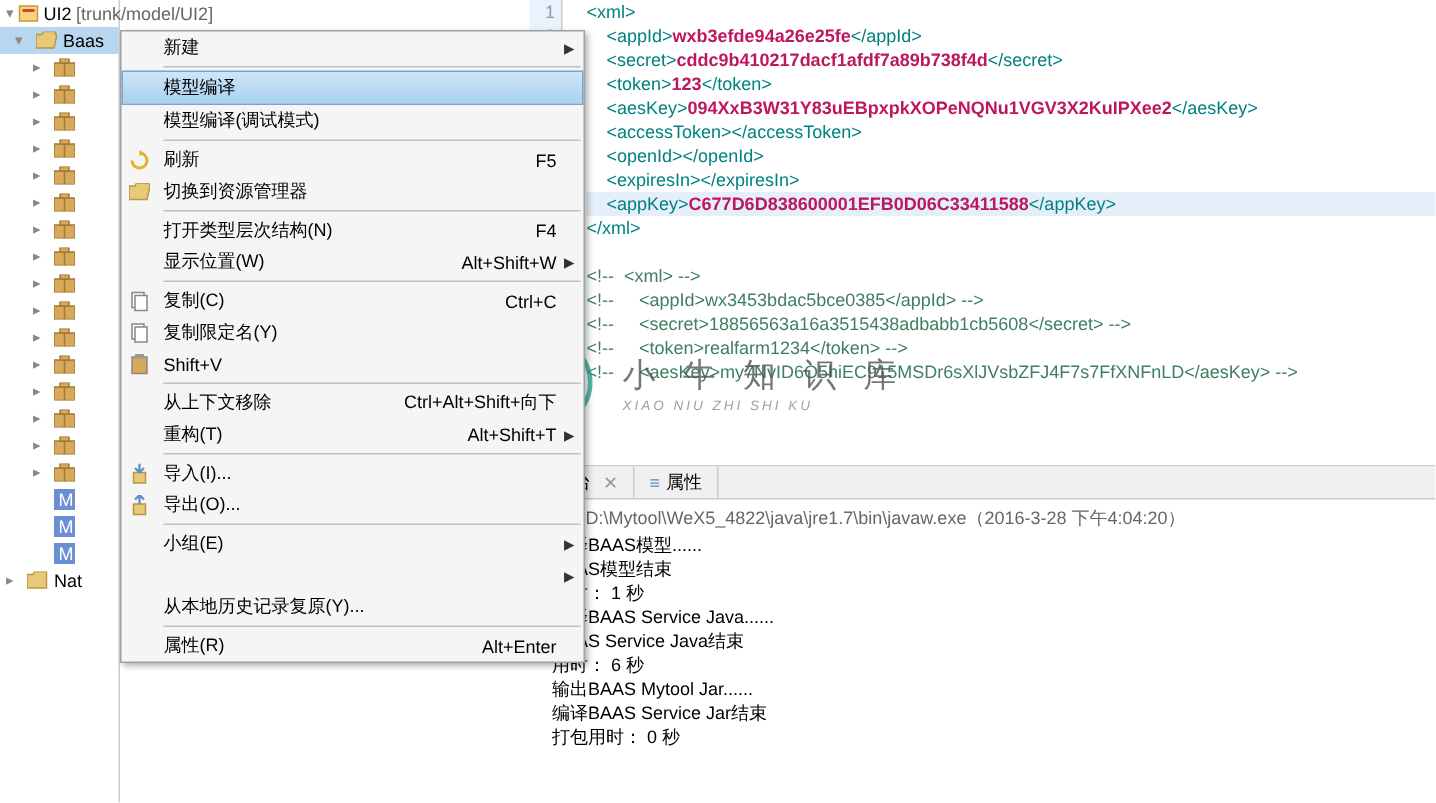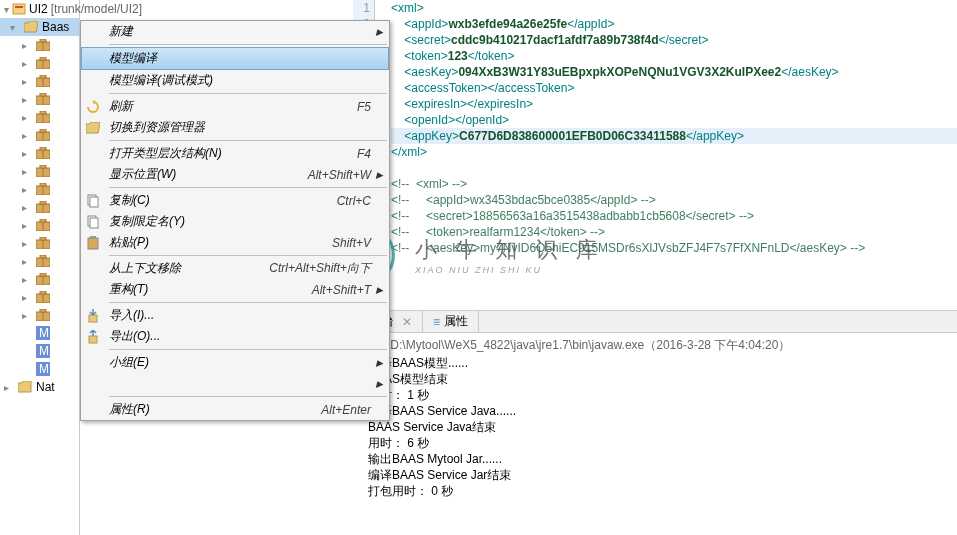--- a/index.html
+++ b/index.html
@@ -12,29 +12,29 @@
   .tree-icon { width: 16px; height: 16px; display: inline-flex; align-items: center; justify-content: center; }
   .tree-label { color: #000; }
   .tree-path { color: #666; }
   
   .editor-panel { position: absolute; left: 353px; top: 0; right: 0; height: 300px; background: #fff; }
   .gutter { position: absolute; left: 0; top: 0; width: 22px; height: 300px; background: #eaf2fe; border-right: 1px solid #ccc; color: #999; text-align: right; padding-right: 4px; line-height: 16px; font-size: 11px; }
   .code-area { position: absolute; left: 38px; top: 0; right: 0; line-height: 16px; font-family: Consolas, monospace; font-size: 12px; }
   .code-line { white-space: pre; height: 16px; }
   .code-line.hl { background: #e4eff9; }
   .tag { color: #008080; }
-  .attr-val { color: #14532d; font-weight: bold; }
+  .attr-val { color: #be185d; font-weight: bold; }
   .comment { color: #3f7f5f; }
   
   .context-menu { position: absolute; left: 80px; top: 20px; width: 310px; background: #f5f5f5; border: 1px solid #a0a0a0; box-shadow: 2px 2px 4px rgba(0,0,0,0.3); z-index: 100; }
-  .menu-item { display: flex; align-items: center; height: 21px; padding: 0 18px 0 2px; position: relative; font-style: italic; }
+  .menu-item { display: flex; align-items: center; height: 21px; padding: 0 18px 0 2px; position: relative; }
   .menu-item.hover { background: linear-gradient(#cde6f7, #a9d1f0); border: 1px solid #7da2ce; height: 23px; padding: 0 17px 0 1px; }
   .menu-icon { width: 20px; height: 16px; display: inline-flex; align-items: center; justify-content: center; margin-right: 6px; }
   .menu-label { flex: 1; }
-  .menu-shortcut { color: #404040; }
+  .menu-shortcut { color: #000000; }
   .menu-arrow { position: absolute; right: 6px; color: #333; font-size: 9px; }
   .menu-sep { height: 1px; background: #c0c0c0; margin: 2px 2px 2px 28px; }
   
   .console-panel { position: absolute; left: 360px; top: 310px; right: 0; bottom: 0; background: #fff; border-top: 1px solid #ccc; }
   .tabs { display: flex; height: 22px; border-bottom: 1px solid #ccc; background: #f0f0f0; }
   .tab { padding: 3px 10px; display: flex; align-items: center; gap: 4px; border-right: 1px solid #ccc; }
   .console-body { padding: 4px 8px; font-family: Consolas, SimSun, monospace; font-size: 12px; line-height: 16px; }
   .console-title { color: #666; margin-bottom: 2px; }
   
   .watermark { position: absolute; left: 335px; top: 225px; z-index: 50; opacity: 0.8; display: flex; align-items: center; gap: 20px; pointer-events: none; }
@@ -308,22 +308,22 @@
       <div>15</div>
       <div>16</div>
     </div>
   <div class="code-area" id="code">
       <div class="code-line"><span class="tag">&lt;xml&gt;</span></div>
       <div class="code-line"><span class="tag">    &lt;appId&gt;</span><span class="attr-val">wxb3efde94a26e25fe</span><span class="tag">&lt;/appId&gt;</span></div>
       <div class="code-line"><span class="tag">    &lt;secret&gt;</span><span class="attr-val">cddc9b410217dacf1afdf7a89b738f4d</span><span class="tag">&lt;/secret&gt;</span></div>
       <div class="code-line"><span class="tag">    &lt;token&gt;</span><span class="attr-val">123</span><span class="tag">&lt;/token&gt;</span></div>
       <div class="code-line"><span class="tag">    &lt;aesKey&gt;</span><span class="attr-val">094XxB3W31Y83uEBpxpkXOPeNQNu1VGV3X2KuIPXee2</span><span class="tag">&lt;/aesKey&gt;</span></div>
       <div class="code-line"><span class="tag">    &lt;accessToken&gt;</span><span class="attr-val"></span><span class="tag">&lt;/accessToken&gt;</span></div>
+      <div class="code-line"><span class="tag">    &lt;openId&gt;</span><span class="attr-val"></span><span class="tag">&lt;/openId&gt;</span></div>
       <div class="code-line"><span class="tag">    &lt;expiresIn&gt;</span><span class="attr-val"></span><span class="tag">&lt;/expiresIn&gt;</span></div>
-      <div class="code-line"><span class="tag">    &lt;openId&gt;</span><span class="attr-val"></span><span class="tag">&lt;/openId&gt;</span></div>
       <div class="code-line hl"><span class="tag">    &lt;appKey&gt;</span><span class="attr-val">C677D6D838600001EFB0D06C33411588</span><span class="tag">&lt;/appKey&gt;</span></div>
       <div class="code-line"><span class="tag">&lt;/xml&gt;</span></div>
       <div class="code-line"><span class="tag"></span></div>
       <div class="code-line"><span class="comment">&lt;!--  &lt;xml&gt; --&gt;</span></div>
       <div class="code-line"><span class="comment">&lt;!--     &lt;appId&gt;wx3453bdac5bce0385&lt;/appId&gt; --&gt;</span></div>
       <div class="code-line"><span class="comment">&lt;!--     &lt;secret&gt;18856563a16a3515438adbabb1cb5608&lt;/secret&gt; --&gt;</span></div>
       <div class="code-line"><span class="comment">&lt;!--     &lt;token&gt;realfarm1234&lt;/token&gt; --&gt;</span></div>
       <div class="code-line"><span class="comment">&lt;!--     &lt;aesKey&gt;my7NvID6O5hiEC915MSDr6sXlJVsbZFJ4F7s7FfXNFnLD&lt;/aesKey&gt; --&gt;</span></div>
     </div>
 </div>
@@ -406,21 +406,20 @@
        <span class="menu-shortcut"></span>
 
      </div>
     <div class="menu-item">
        <span class="menu-icon">
         <svg width="14" height="14">
           <rect x="2" y="2" width="10" height="11" fill="#d9a95a" stroke="#888"></rect>
           <rect x="4" y="0" width="6" height="3" fill="#999"></rect>
         </svg>
       </span>
-       <span class="menu-label">粘贴(P)</span>
        <span class="menu-shortcut">Shift+V</span>
 
      </div>
     <div class="menu-sep"></div>
     <div class="menu-item">
        <span class="menu-icon"></span>
        <span class="menu-label">从上下文移除</span>
        <span class="menu-shortcut">Ctrl+Alt+Shift+向下</span>
 
      </div>
@@ -457,20 +456,26 @@
     <div class="menu-item">
        <span class="menu-icon"></span>
        <span class="menu-label">小组(E)</span>
        <span class="menu-shortcut"></span>
        <span class="menu-arrow">▶</span>
      </div>
     <div class="menu-item">
        <span class="menu-icon"></span>
        <span class="menu-shortcut"></span>
        <span class="menu-arrow">▶</span>
+     </div>
+    <div class="menu-item">
+       <span class="menu-icon"></span>
+       <span class="menu-label">从本地历史记录复原(Y)...</span>
+       <span class="menu-shortcut"></span>
+
      </div>
     <div class="menu-sep"></div>
     <div class="menu-item">
        <span class="menu-icon"></span>
        <span class="menu-label">属性(R)</span>
        <span class="menu-shortcut">Alt+Enter</span>
 
      </div>
   </div>
 

